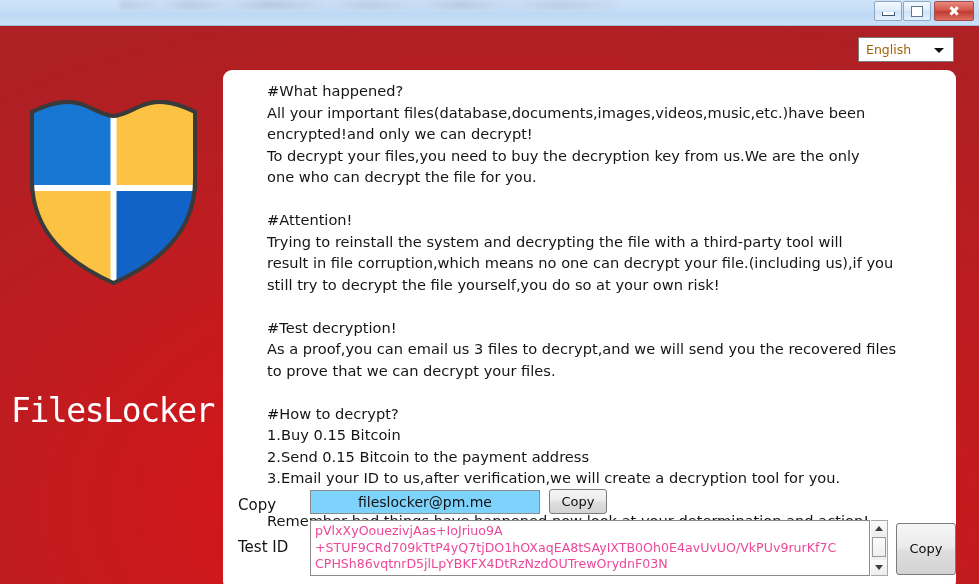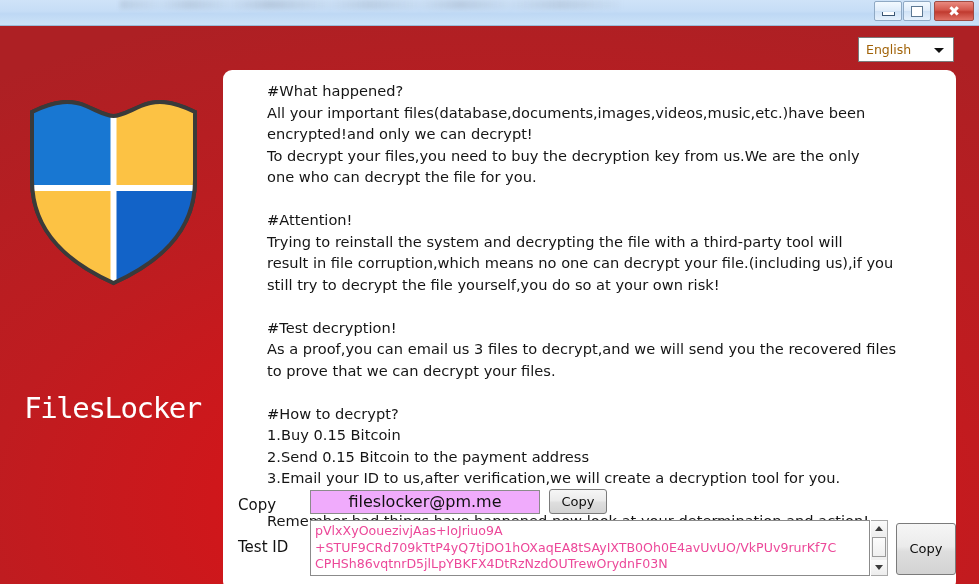--- a/index.html
+++ b/index.html
@@ -157,21 +157,21 @@
     position: absolute;
     left: 26px; top: 18px;
     width: 175px; height: 205px;
   }
   #brand-name {
     position: absolute;
     left: 0; top: 325px;
     width: 225px;
     text-align: center;
     font-family: "DejaVu Sans Mono", monospace;
-    font-size: 29px;
+    font-size: 33px;
     font-weight: normal;
     color: #ffffff;
     letter-spacing: -1.4px;
     white-space: nowrap;
   }
 
   
   #content-panel {
     position: absolute;
     left: 223px; top: 44px;
@@ -207,25 +207,25 @@
     font-size: 15px;
     color: #111111;
   }
   #email-label { left: 8px; top: 6px; }
 
   #email-input {
     position: absolute;
     left: 80px; top: 0px;
     width: 230px; height: 24px;
     border: 1px solid #8b8b8b;
-    background: #f0abfc;
+    background: #7dd3fc;
     box-sizing: border-box;
     text-align: center;
     font-family: "DejaVu Sans", sans-serif;
-    font-size: 16px;
+    font-size: 14px;
     color: #111111;
     line-height: 22px;
   }
   #email-copy-button {
     position: absolute;
     left: 319px; top: -1px;
     width: 58px; height: 25px;
     box-sizing: border-box;
     border: 1px solid #7b7b7b;
     border-radius: 3px;

